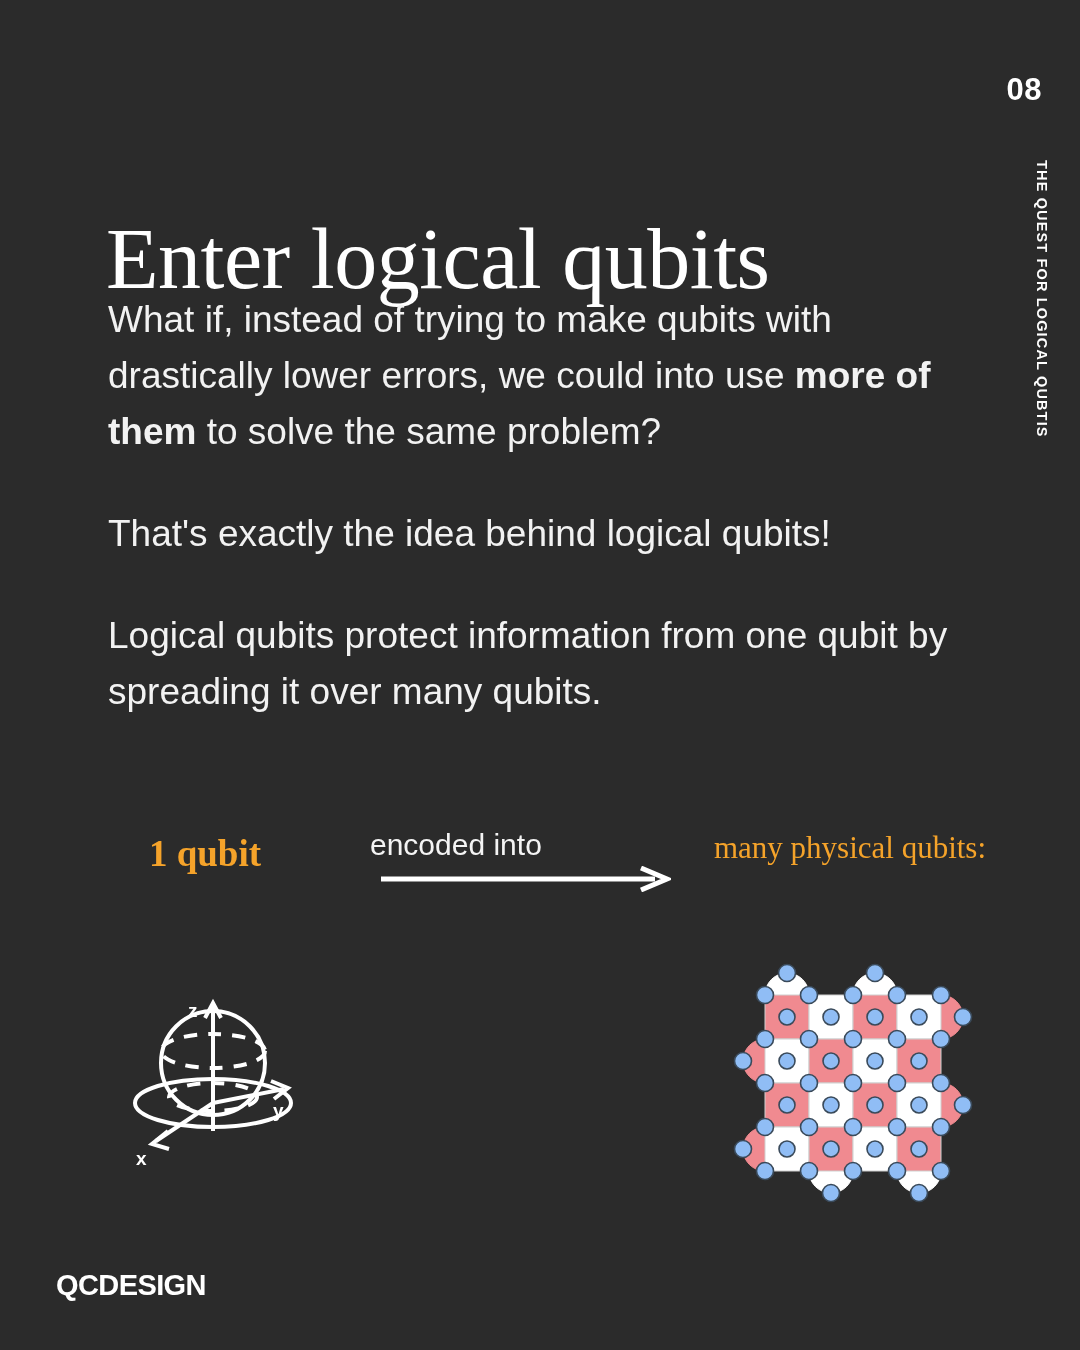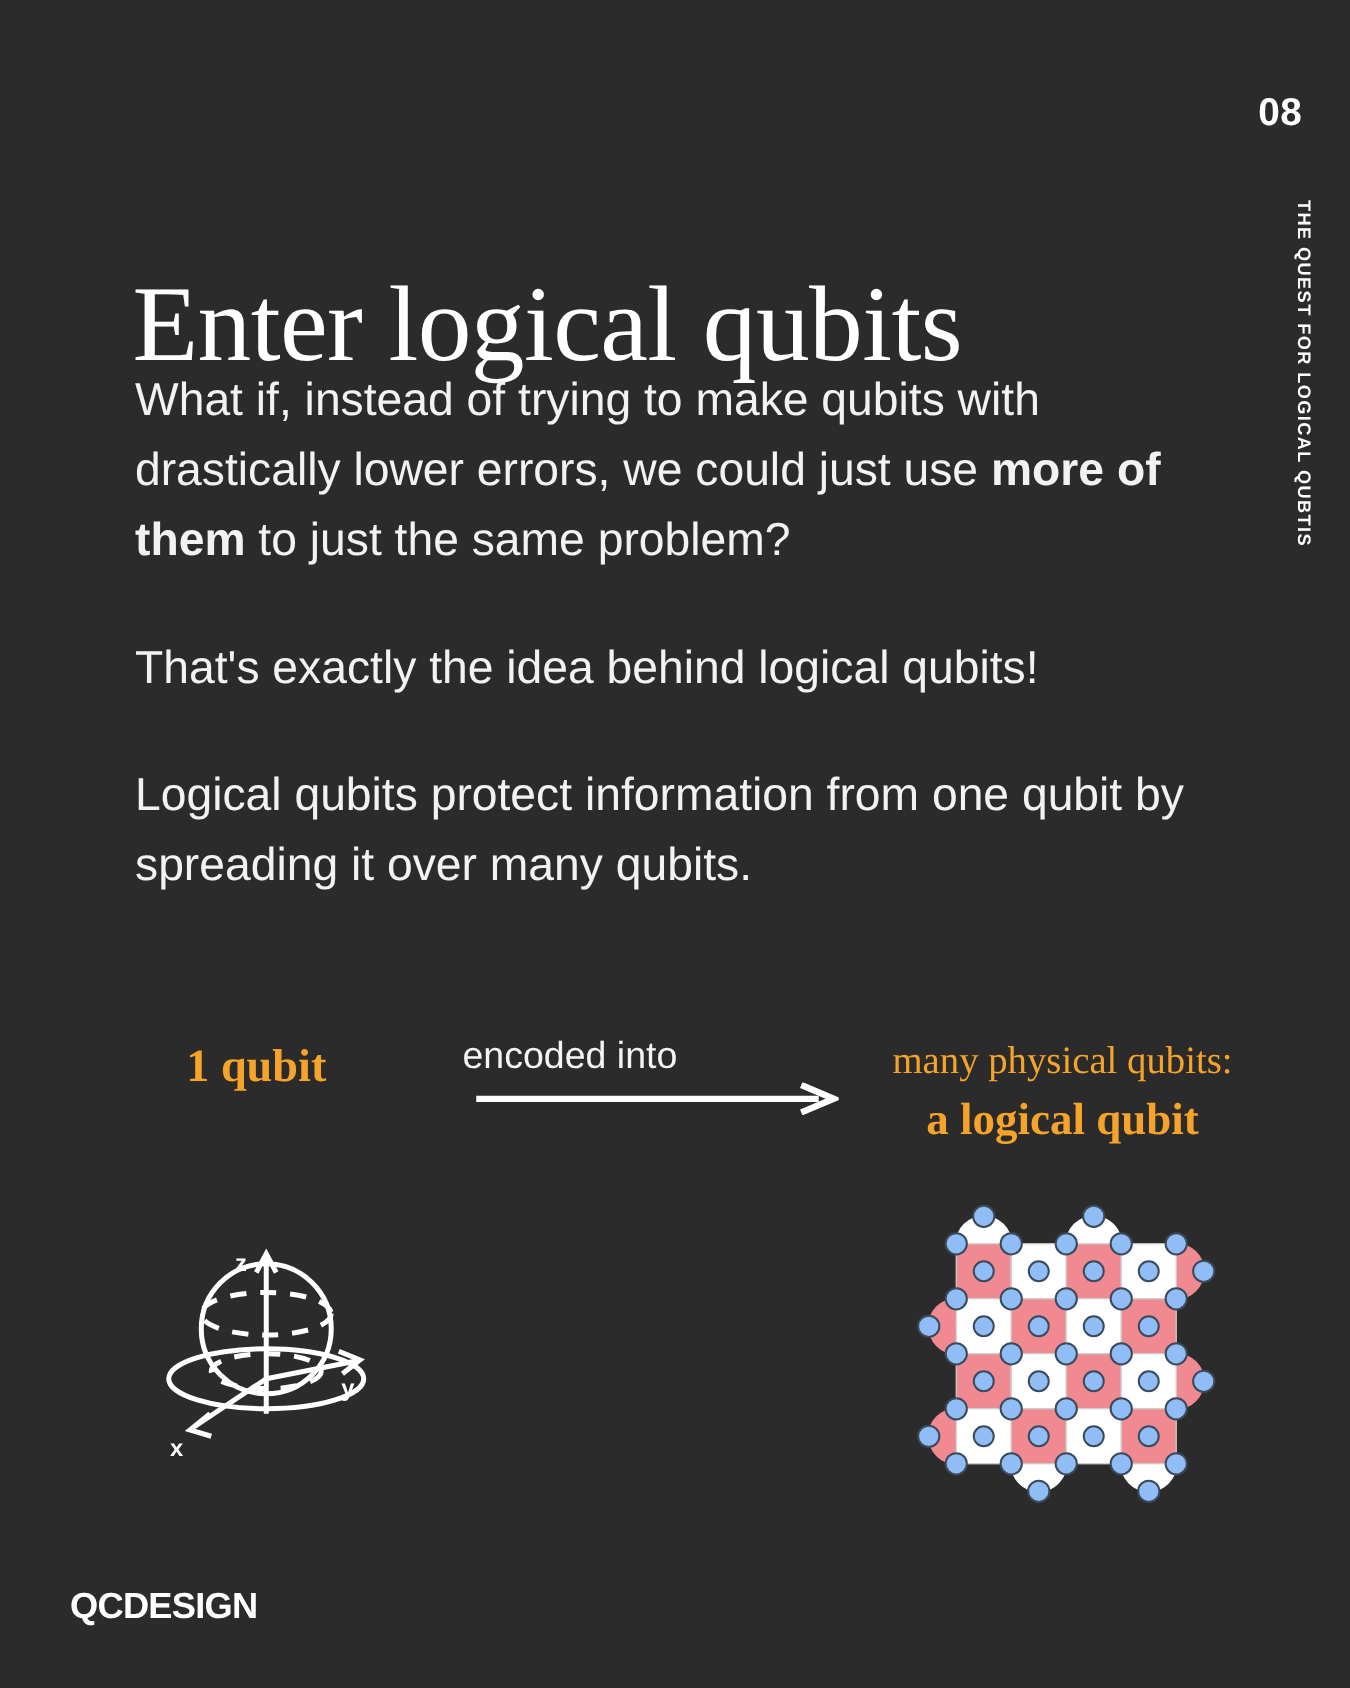--- a/index.html
+++ b/index.html
@@ -179,42 +179,41 @@
 
   <div class="page-number">08</div>
 
   <div class="side-rail">
     <div class="side-rail-text">THE QUEST FOR LOGICAL QUBTIS</div>
   </div>
 
   <h1 class="title">Enter logical qubits</h1>
 
   <div class="body-copy" id="body-copy">
-      <p><span>What if, instead of trying to make qubits with drastically lower errors, we could just use </span><b>more of them</b><span> to just the same problem?</span></p>
+      <p><span>What if, instead of trying to make qubits with drastically lower errors, we could into use </span><b>more of them</b><span> to solve the same problem?</span></p>
       <p><span>That's exactly the idea behind logical qubits!</span></p>
       <p><span>Logical qubits protect information from one qubit by spreading it over many qubits.</span></p>
     </div>
 
   <div class="enc-row">
 
     <div class="enc-left">
       <span>1 qubit</span><br>
     </div>
 
     <div class="enc-mid">
       <span class="enc-mid-label">encoded into</span>
       <svg class="enc-arrow" width="292" height="26" viewBox="0 0 292 26">
         <line x1="2" y1="13" x2="276" y2="13" stroke="#ffffff" stroke-width="5"></line>
         <path d="M 262 2 L 288 13 L 262 24" fill="none" stroke="#ffffff" stroke-width="5" stroke-linejoin="miter"></path>
       </svg>
     </div>
 
     <div class="enc-right">
       <span class="enc-right-top">many physical qubits:</span>
-      <span class="enc-right-bot">a logical qubit</span>
     </div>
   </div>
 
   <div class="bloch">
     <svg width="190" height="190" viewBox="0 0 190 190">
 
       <ellipse cx="95" cy="118" rx="78" ry="24" fill="none" stroke="#ffffff" stroke-width="4"></ellipse>
 
       <circle cx="95" cy="78" r="52" fill="none" stroke="#ffffff" stroke-width="4"></circle>
 

